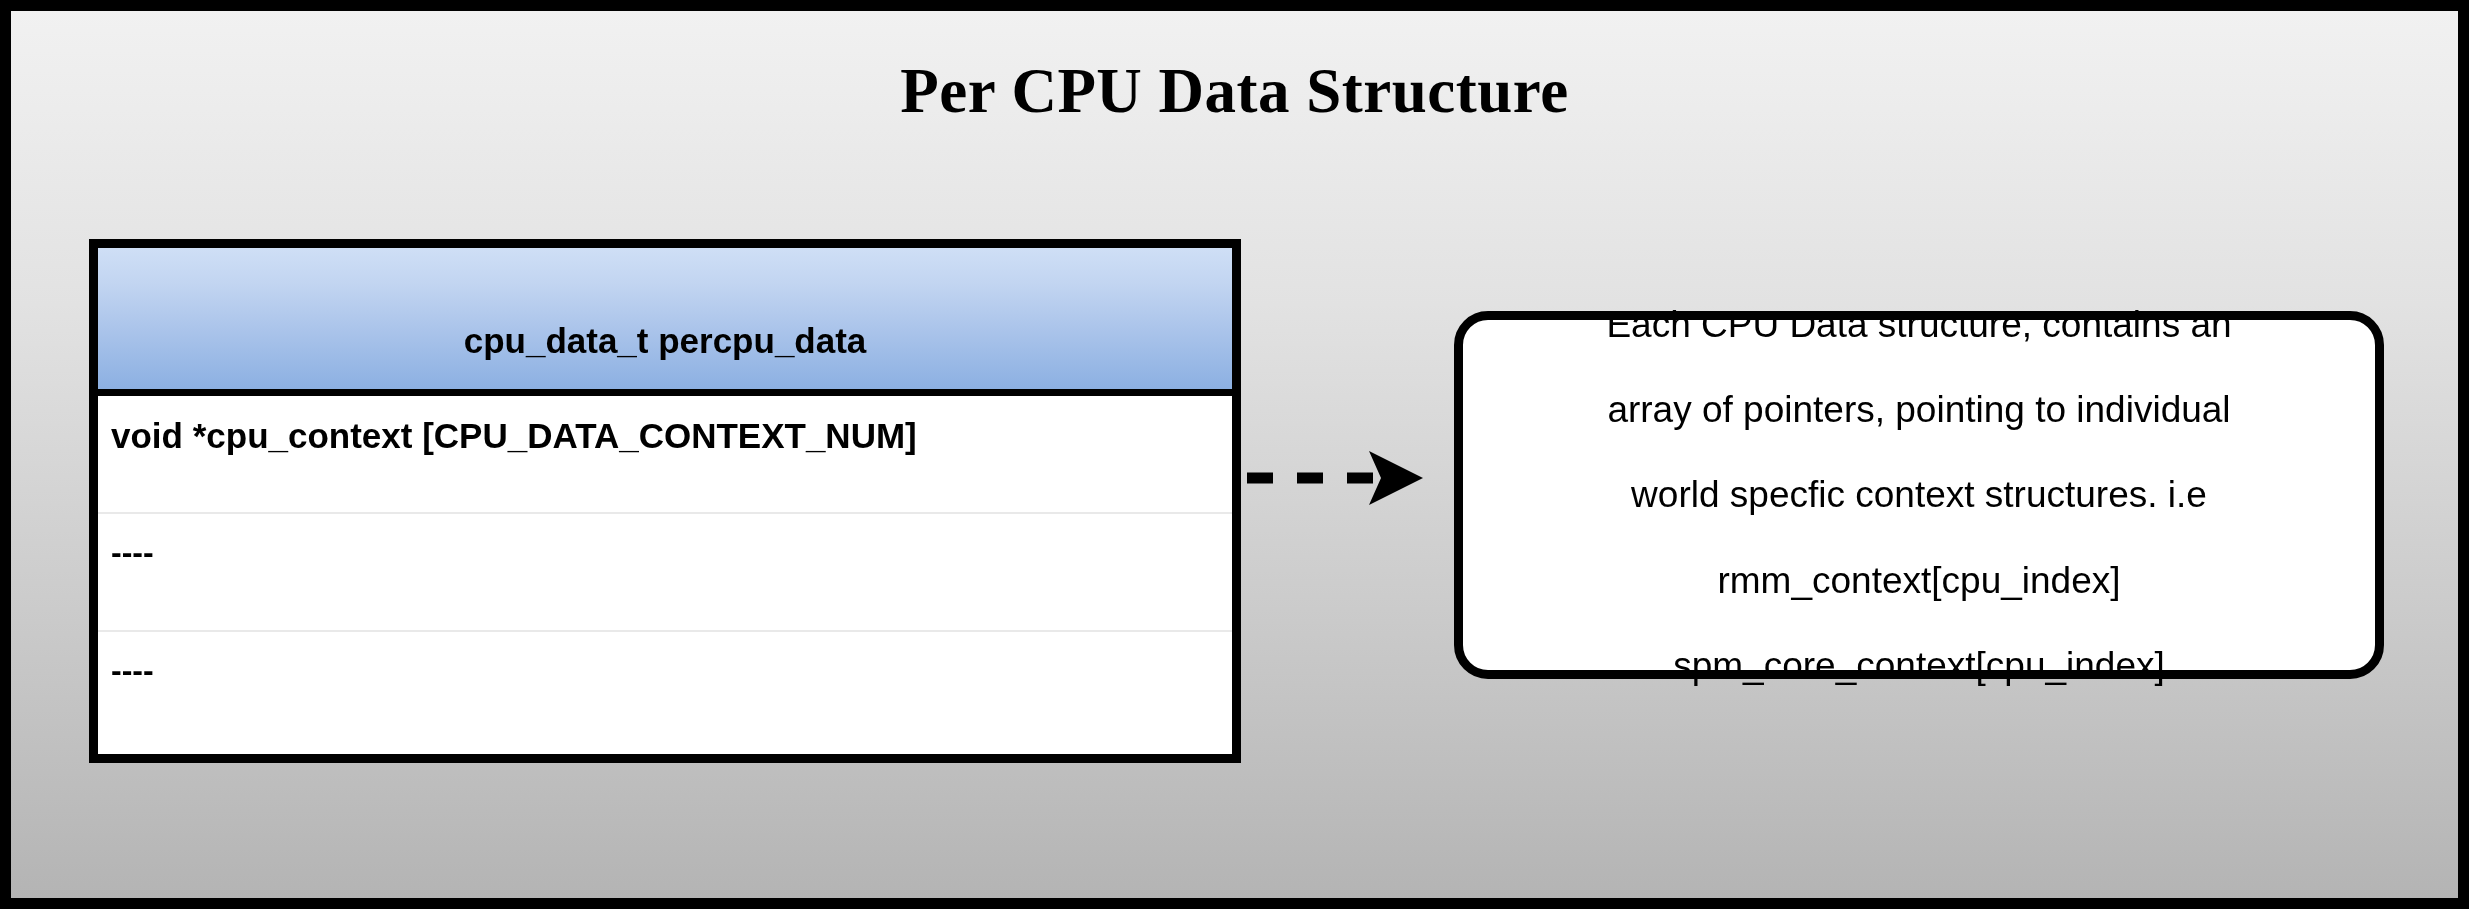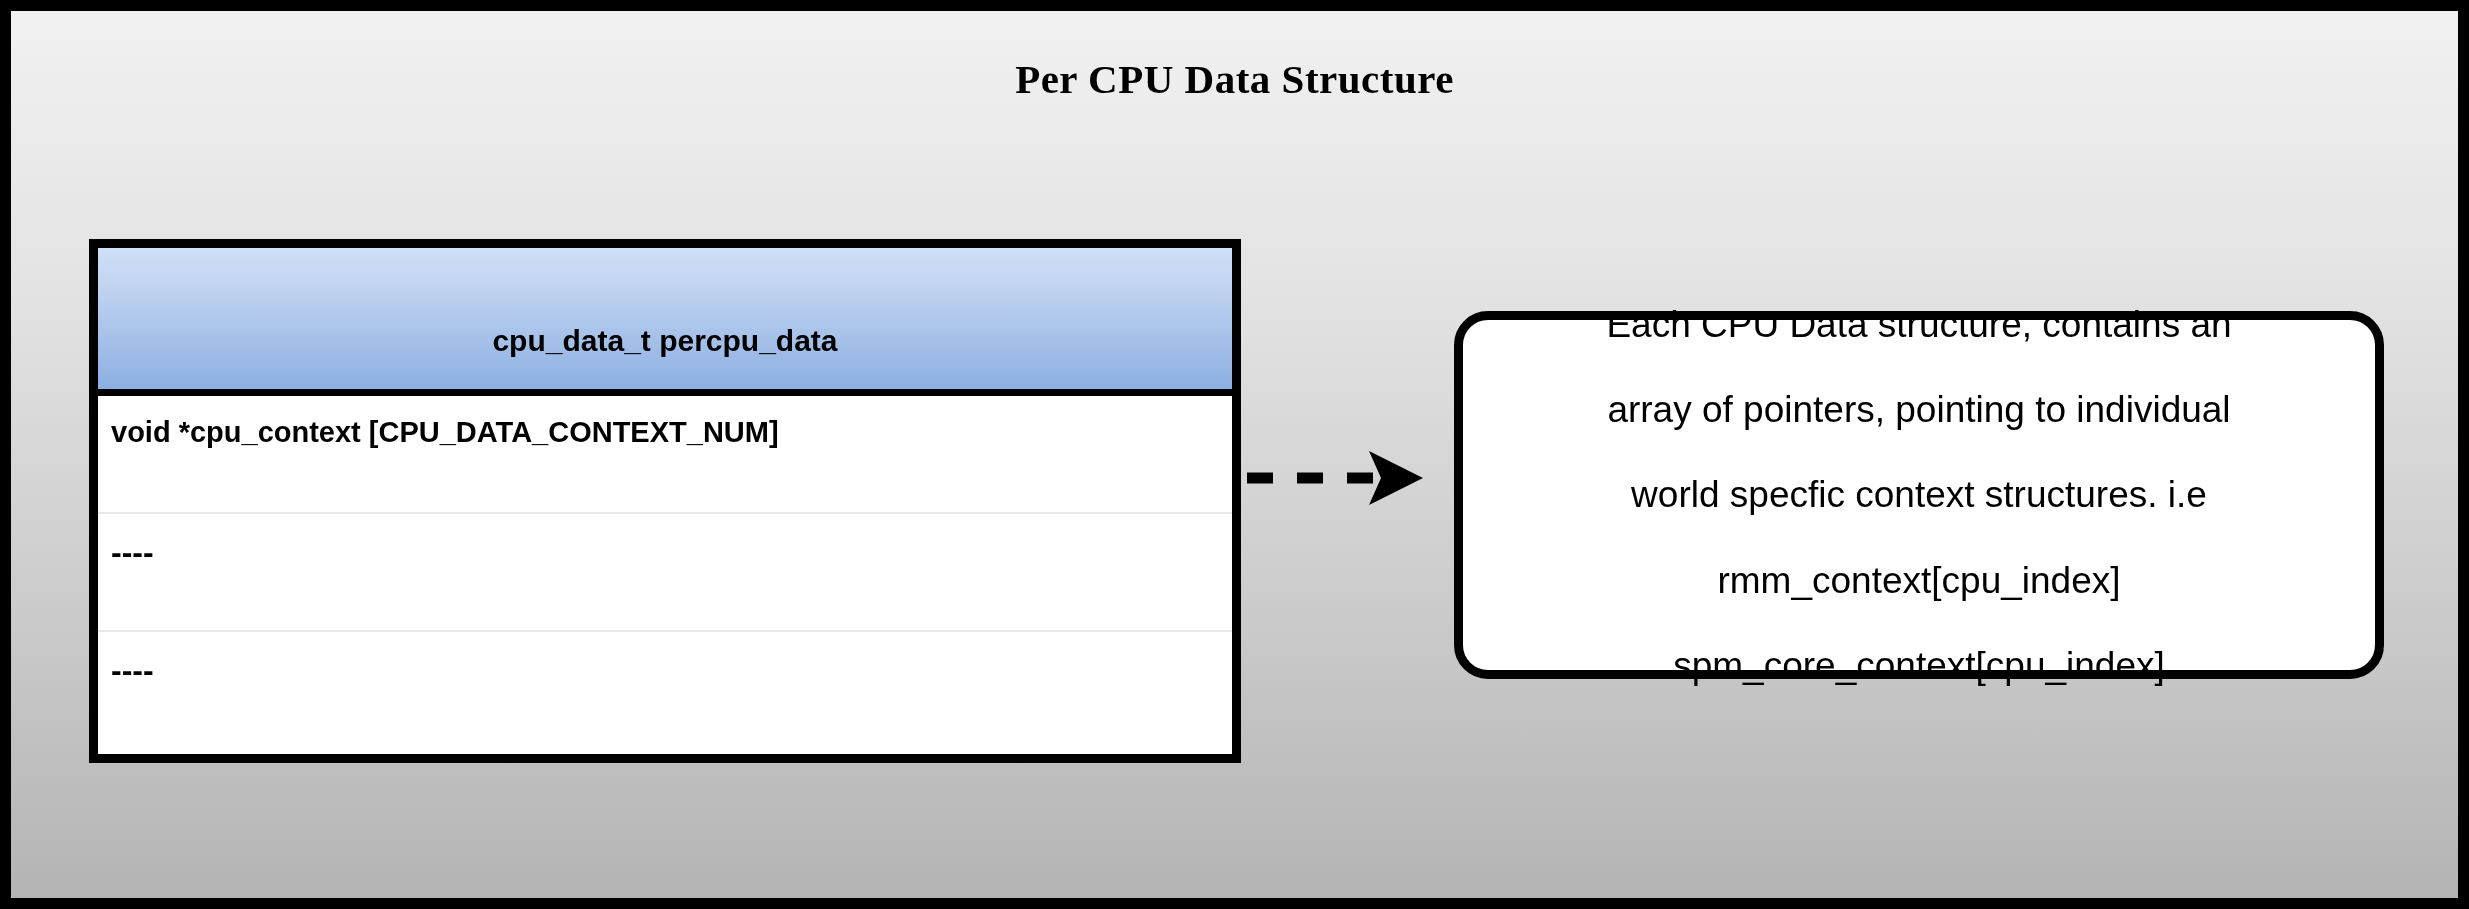--- a/index.html
+++ b/index.html
@@ -21,21 +21,21 @@
 
   
   #diagram-title {
     position: absolute;
     left: 0;
     top: 44px;
     width: 2447px;
     text-align: center;
     font-family: "Liberation Serif", serif;
     font-weight: bold;
-    font-size: 41px;
+    font-size: 63px;
     letter-spacing: 0.5px;
     color: #000000;
     white-space: nowrap;
   }
 
   
   #struct-table {
     position: absolute;
     left: 78px;
     top: 228px;
@@ -53,21 +53,21 @@
     display: flex;
     flex-direction: column;
     align-items: center;
     justify-content: center;
     padding: 0 10px;
   }
 
   .header-line {
     font-family: "Liberation Sans", sans-serif;
     font-weight: bold;
-    font-size: 30px;
+    font-size: 35px;
     line-height: 1.18;
     color: #000000;
     white-space: nowrap;
     text-align: right;
     margin-top: 44px;
   }
 
   .struct-row {
     box-sizing: border-box;
     height: 118px;
@@ -80,21 +80,21 @@
   }
 
   .struct-row:last-child {
     border-bottom: none;
     height: 122px;
   }
 
   .struct-row-text {
     font-family: "Liberation Sans", sans-serif;
     font-weight: bold;
-    font-size: 29px;
+    font-size: 35px;
     line-height: 1;
     color: #000000;
     white-space: nowrap;
   }
 
   .struct-row-text.dashes {
     font-size: 32px;
     letter-spacing: 0px;
   }
 

